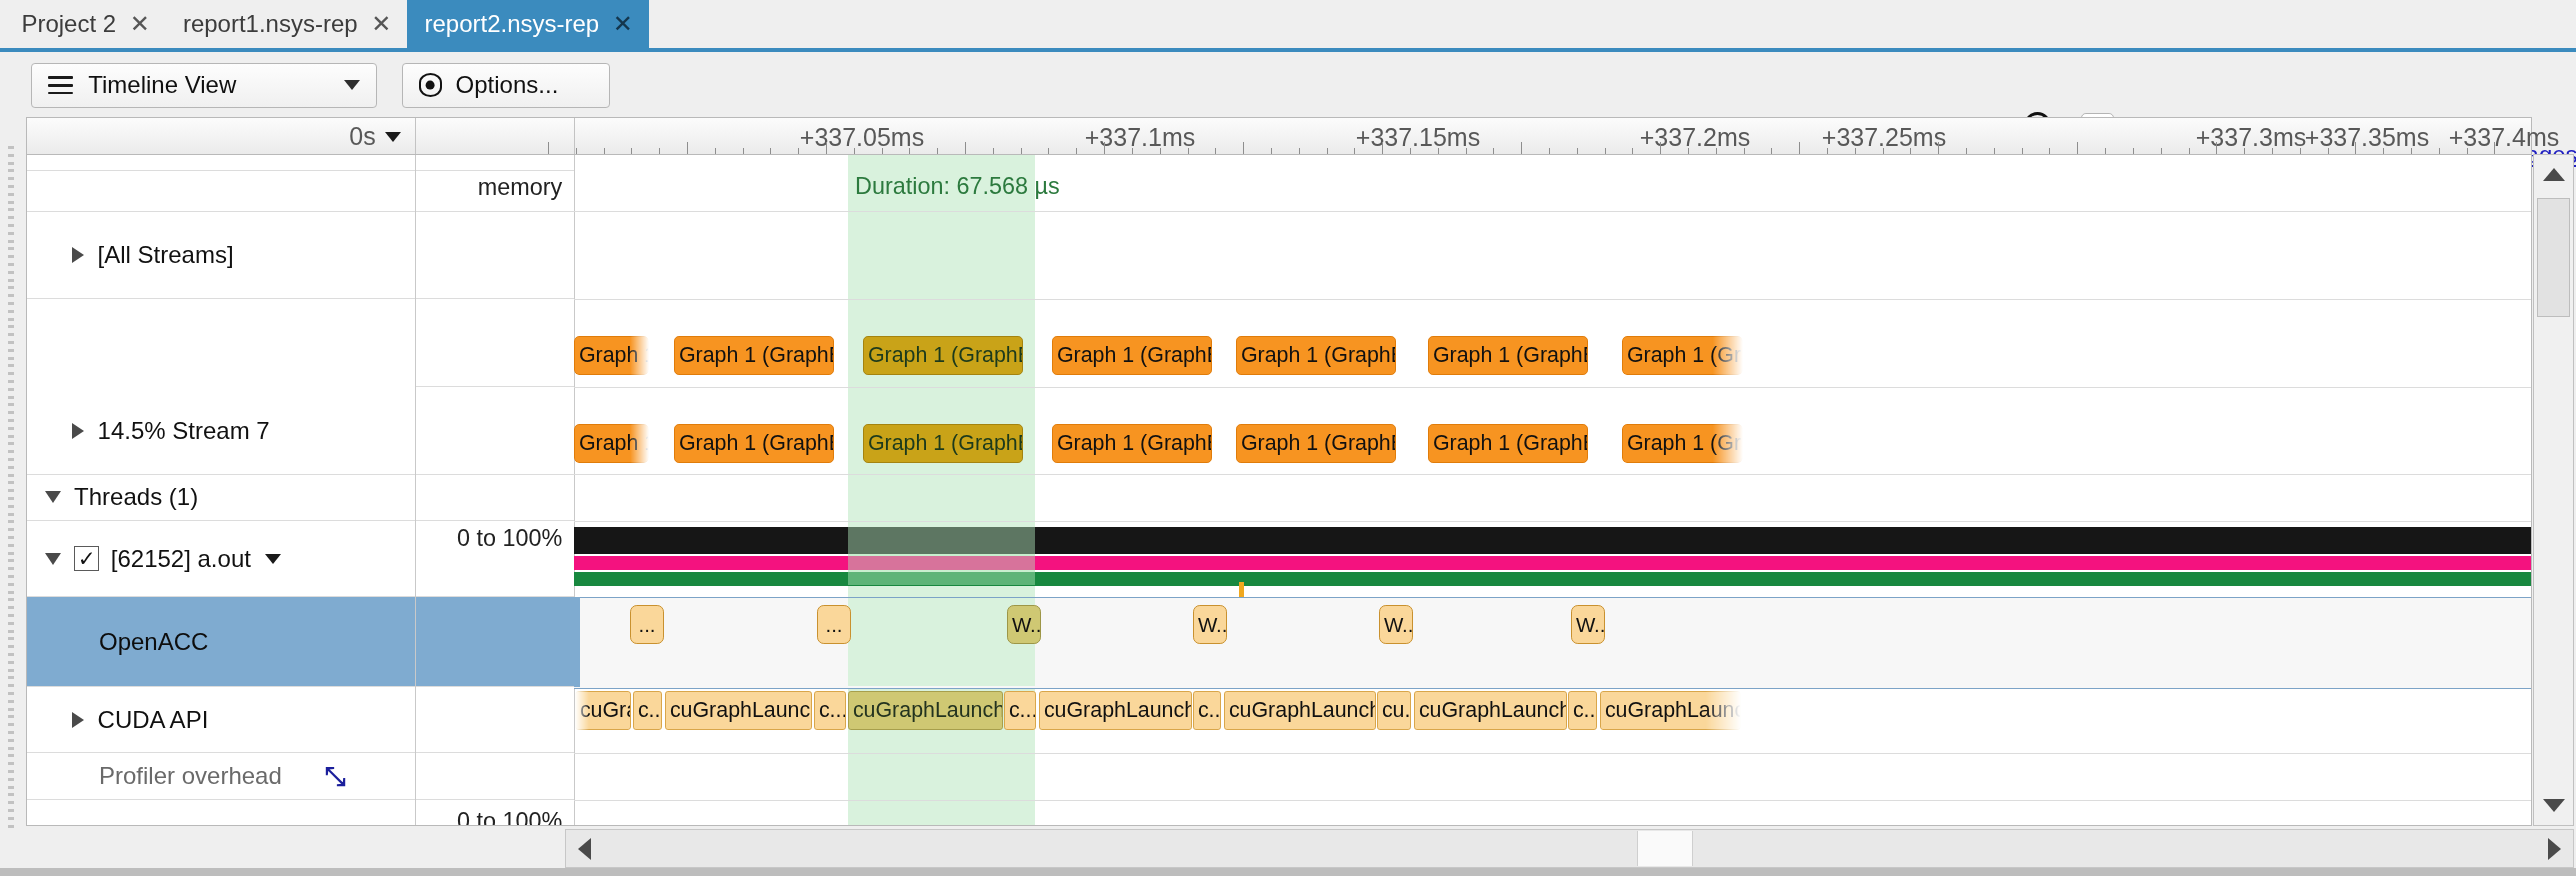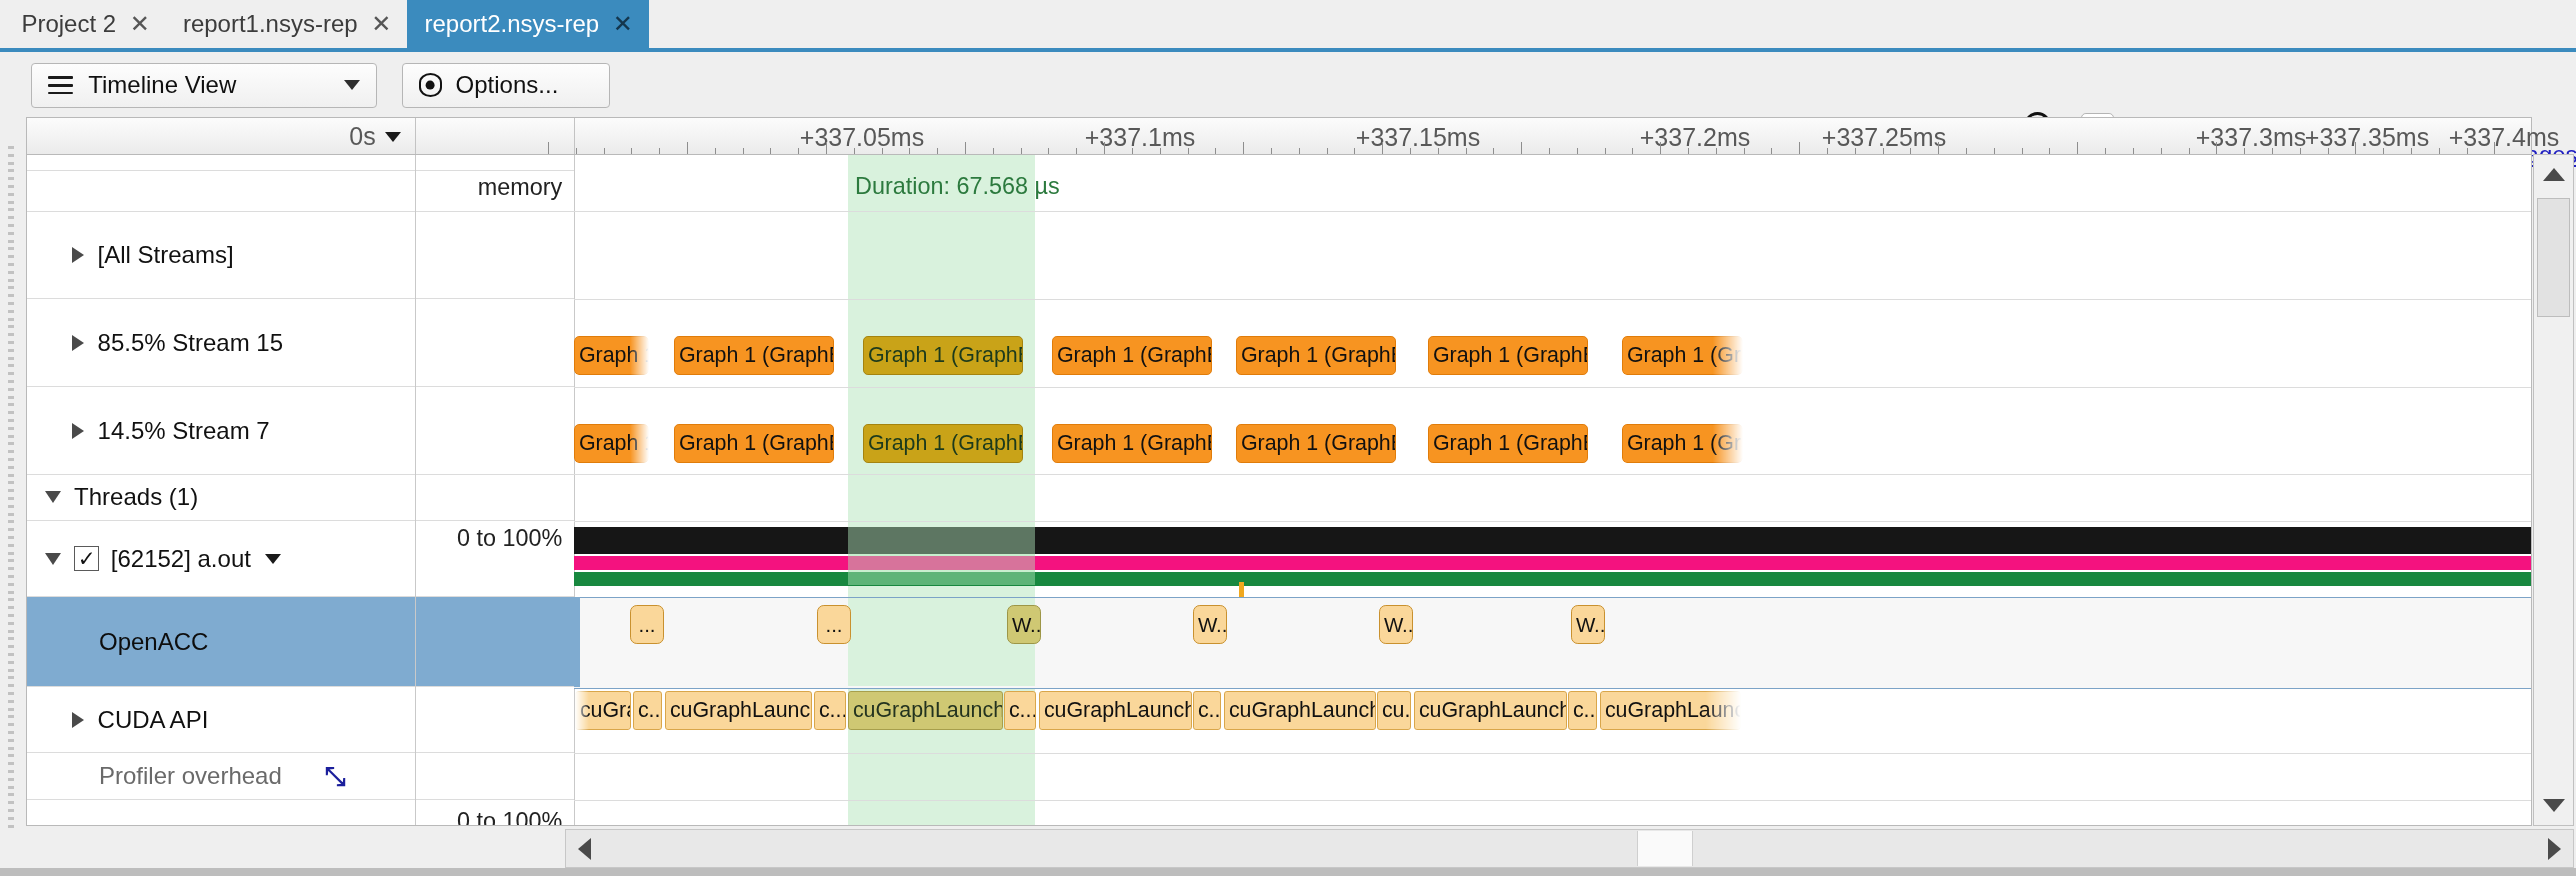--- a/index.html
+++ b/index.html
@@ -300,26 +300,20 @@
   <div class="grid">
     <div class="colL" id="col-left">
         <div class="row" style="top: 0px; height: 15.6px;"></div>
         <div class="row" style="top: 15.6px; height: 41px;"></div>
         <div class="row" style="top: 56px; height: 88px;">
           <div class="rowlbl" style="left: 45px;">
             <span class="tri"></span>
             <span>[All Streams]</span>
           </div>
         </div>
-        <div class="row" style="top: 144px; height: 88px;">
-          <div class="rowlbl" style="left: 45px;">
-            <span class="tri"></span>
-            <span>85.5% Stream 15</span>
-          </div>
-        </div>
         <div class="row" style="top: 232px; height: 88px;">
           <div class="rowlbl" style="left: 45px;">
             <span class="tri"></span>
             <span>14.5% Stream 7</span>
           </div>
         </div>
         <div class="row" style="top: 319px; height: 47px;">
           <div class="rowlbl" style="left: 17.5px;">
             <span class="tri open"></span>
             <span>Threads (1)</span>

